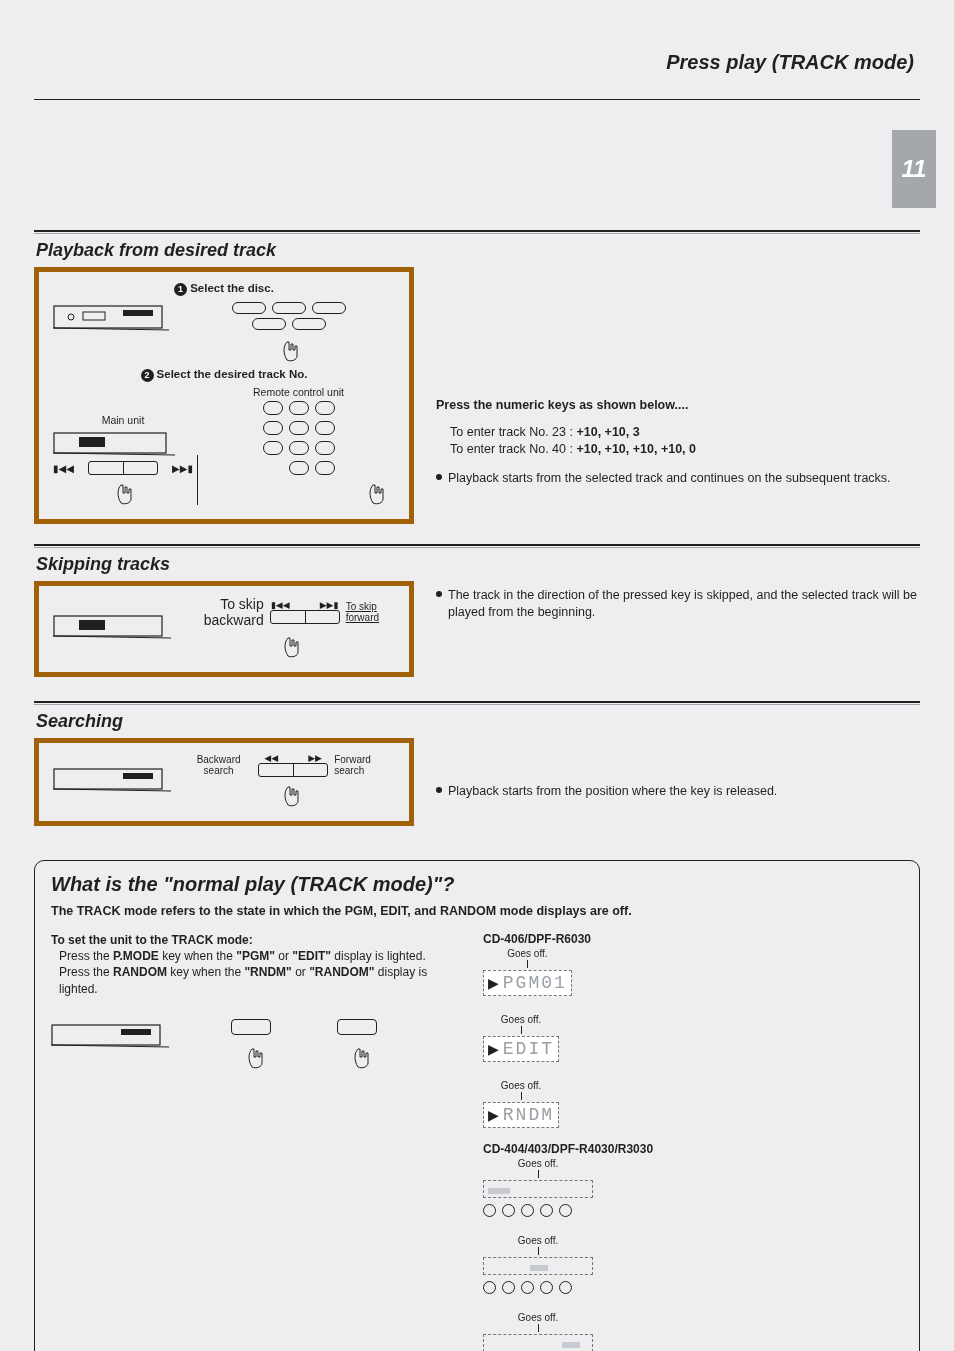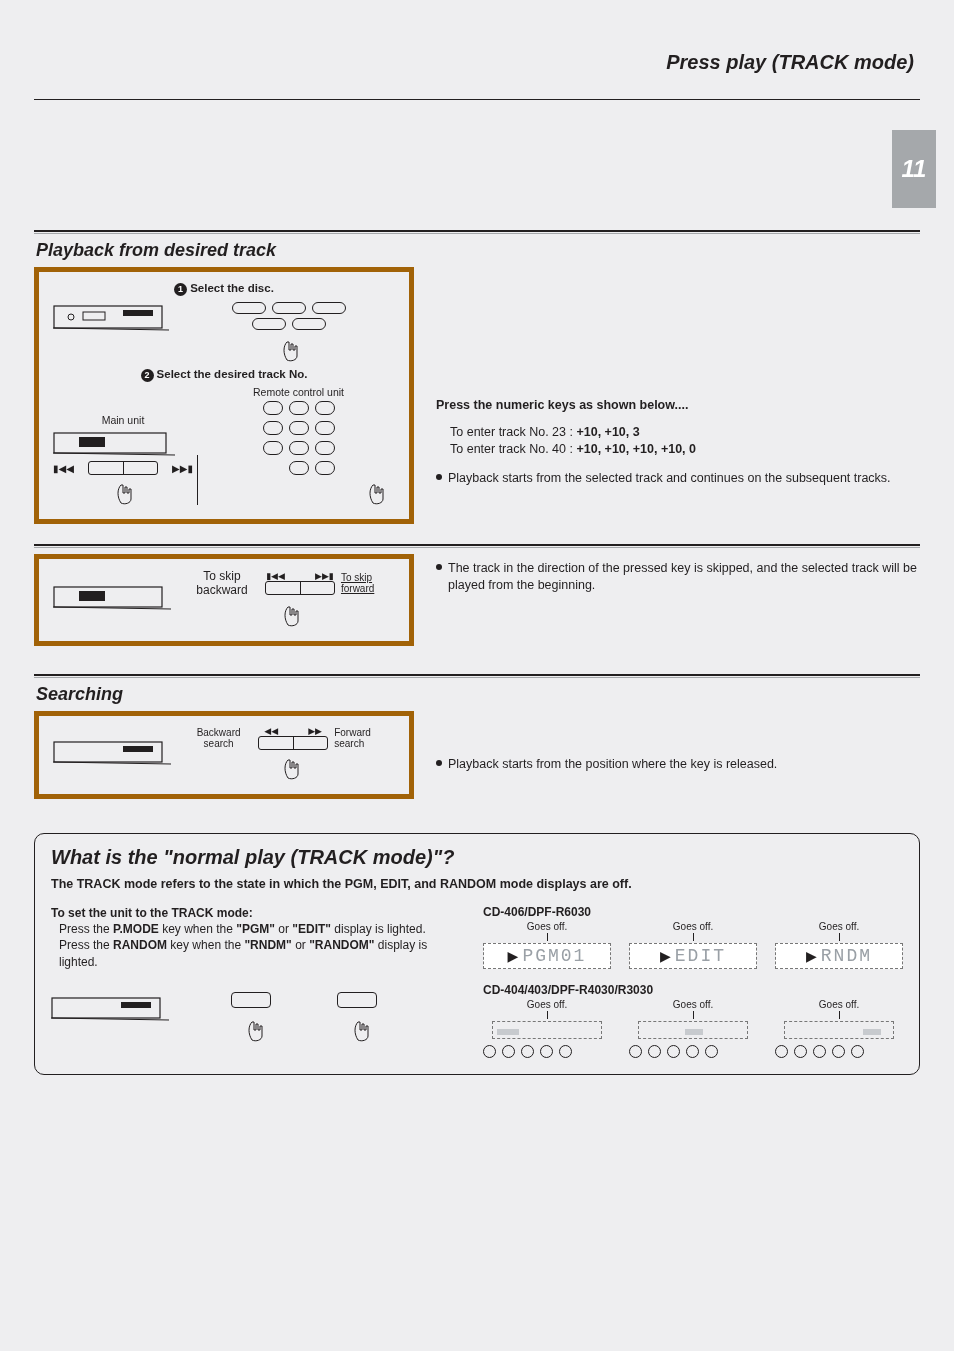--- a/index.html
+++ b/index.html
@@ -72,21 +72,21 @@
     border-radius:10px;
     padding:12px 16px 16px 16px;
     margin-top:22px;
   }
   .info-title { font-size:20px; font-style:italic; font-weight:700; margin:0 0 8px 0;}
   .info-sub { font-size:12.5px; font-weight:700; margin-bottom:14px;}
   .info-cols { display:flex; gap:28px;}
   .info-left { flex:1; font-size:12px; line-height:1.35;}
   .info-right { flex:0 0 420px;}
   .model-head { font-size:12px; font-weight:700; margin-bottom:2px;}
-  .disp-row { display:flex; gap:18px; align-items:flex-start;}
+  .disp-row { display:flex; gap:18px; align-items:flex-start;flex-direction:column;}
   .disp-col { flex:1; text-align:center;}
   .goesoff { font-size:10px; margin-bottom:1px;}
   .tick-line { width:1px; height:8px; background:#221f20; margin:0 auto 2px auto;}
   .seg-box { border:1.4px dashed #777; padding:2px 4px; font-family: "Courier New", monospace; font-weight:400; letter-spacing:2px; font-size:18px; color:#9aa0a6; background:#fff;}
   .seg-play { font-family: Arial; font-size:14px; color:#221f20; margin-right:2px;}
   .bar-disp { width:110px; height:18px; border:1.2px dashed #777; margin:0 auto 6px auto; position:relative;}
   .bar-disp .filled{ position:absolute; bottom:3px; height:6px; background:#c7cace;}
   .circ-row { display:flex; gap:6px; justify-content:flex-start; margin-top:2px;}
   .circ { width:13px;height:13px;border:1.2px solid #221f20;border-radius:50%;}
   .mode-btn { width:40px;height:16px;border:1.2px solid #221f20;border-radius:4px;display:inline-block;margin-right:6px;}
@@ -203,31 +203,32 @@
             <div class="bullet-dot"></div>
             <div>Playback starts from the selected track and continues on the subsequent tracks.</div>
           </div>
         </div>
       </div>
     </div>
   </div>
 
   <div class="section">
     <div class="section-rule"></div>
+    <h3 class="section-title">Skipping tracks</h3>
     <div class="two-col">
       <div class="left-col">
         <div class="diagram-box" style="display:flex; gap:12px; align-items:center;">
           <svg class="unit-svg" width="120" height="34">
             <rect x="1" y="6" width="108" height="20" fill="none" stroke="#221f20" stroke-width="1.2"></rect>
             <rect x="26" y="10" width="26" height="10" fill="#221f20"></rect>
             <line x1="0" y1="26" x2="118" y2="28" stroke="#221f20"></line>
           </svg>
           <div style="flex:1; text-align:center;">
             <div style="display:flex; gap:6px; justify-content:center; align-items:center;">
-              <div style="font-size:12px; text-align:center;">To skip backward</div>
+              <div style="font-size:14px; text-align:right;">To skip backward</div>
               <div style="display:flex;flex-direction:column;align-items:center;">
                 <div style="display:flex;gap:30px;font-size:9px;">
                     <span>▮◀◀</span>
                     <span>▶▶▮</span>
                   </div>
                 <div class="track-rocker"></div>
               </div>
               <div style="font-size:10px; text-align:left;text-decoration:underline;">To skip forward</div>
             </div>
             <div class="finger-wrap">

